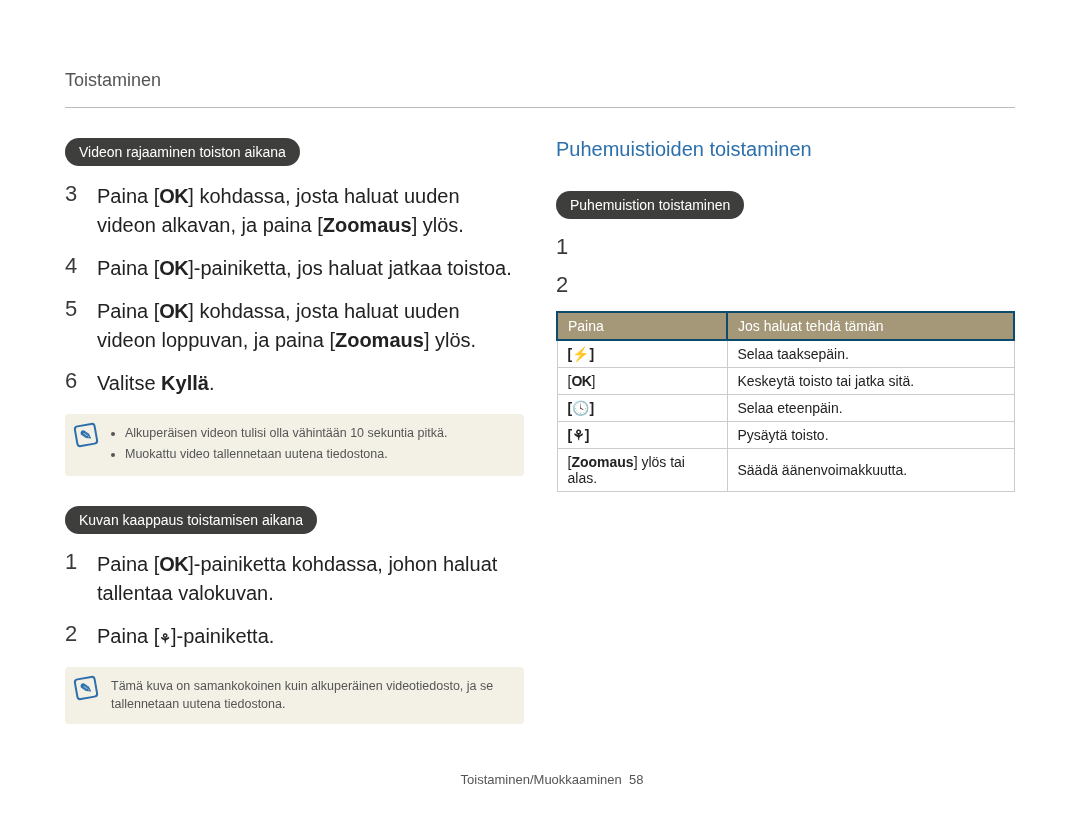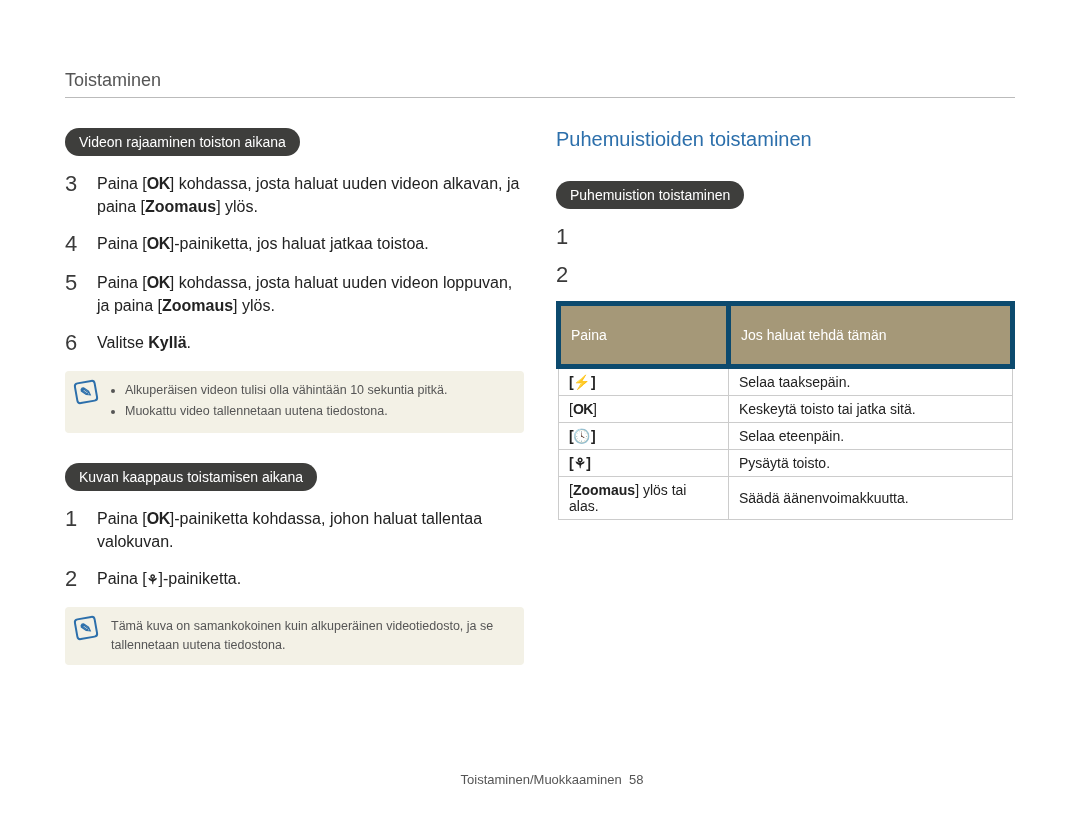--- a/index.html
+++ b/index.html
@@ -10,21 +10,21 @@
     height: 815px;
     padding: 70px 65px 30px 65px;
     color: #1b1b1b;
     position: relative;
   }
   .page-header {
     font-size: 18px;
     font-weight: 300;
     color: #555;
     border-bottom: 1px solid #bbb;
-    padding-bottom: 6px;
+    padding-bottom: 16px;
     margin-bottom: 30px;
   }
   .columns {
     display: flex;
     gap: 32px;
   }
   .col { flex: 1; }
   .pill {
     display: inline-block;
     background: #3e3e3c;
@@ -46,21 +46,21 @@
   }
   .step-num {
     font-size: 22px;
     font-weight: 300;
     color: #3a3a3a;
     width: 22px;
     flex-shrink: 0;
     line-height: 1.1;
   }
   .step-text {
-    font-size: 16px;
+    font-size: 20px;
     line-height: 1.45;
     color: #222;
   }
   .ok-label {
     font-weight: bold;
     font-family: Arial, sans-serif;
     letter-spacing: -0.5px;
   }
   .note-box {
     background: #f3f1e6;
@@ -100,22 +100,22 @@
   table {
     border-collapse: collapse;
     width: 100%;
     font-size: 14px;
   }
   th {
     background: #a59878;
     color: #fff;
     font-weight: 400;
     text-align: left;
-    padding: 21px 10px;
-    border: 5px solid #0c4a6e;
+    padding: 5px 10px;
+    border: 2px solid #0c4a6e;
   }
   td {
     border: 1px solid #ccc;
     padding: 5px 10px;
     color: #222;
     vertical-align: middle;
   }
   .key-cell { width: 170px; }
   .sym {
     font-family: Arial, sans-serif;

